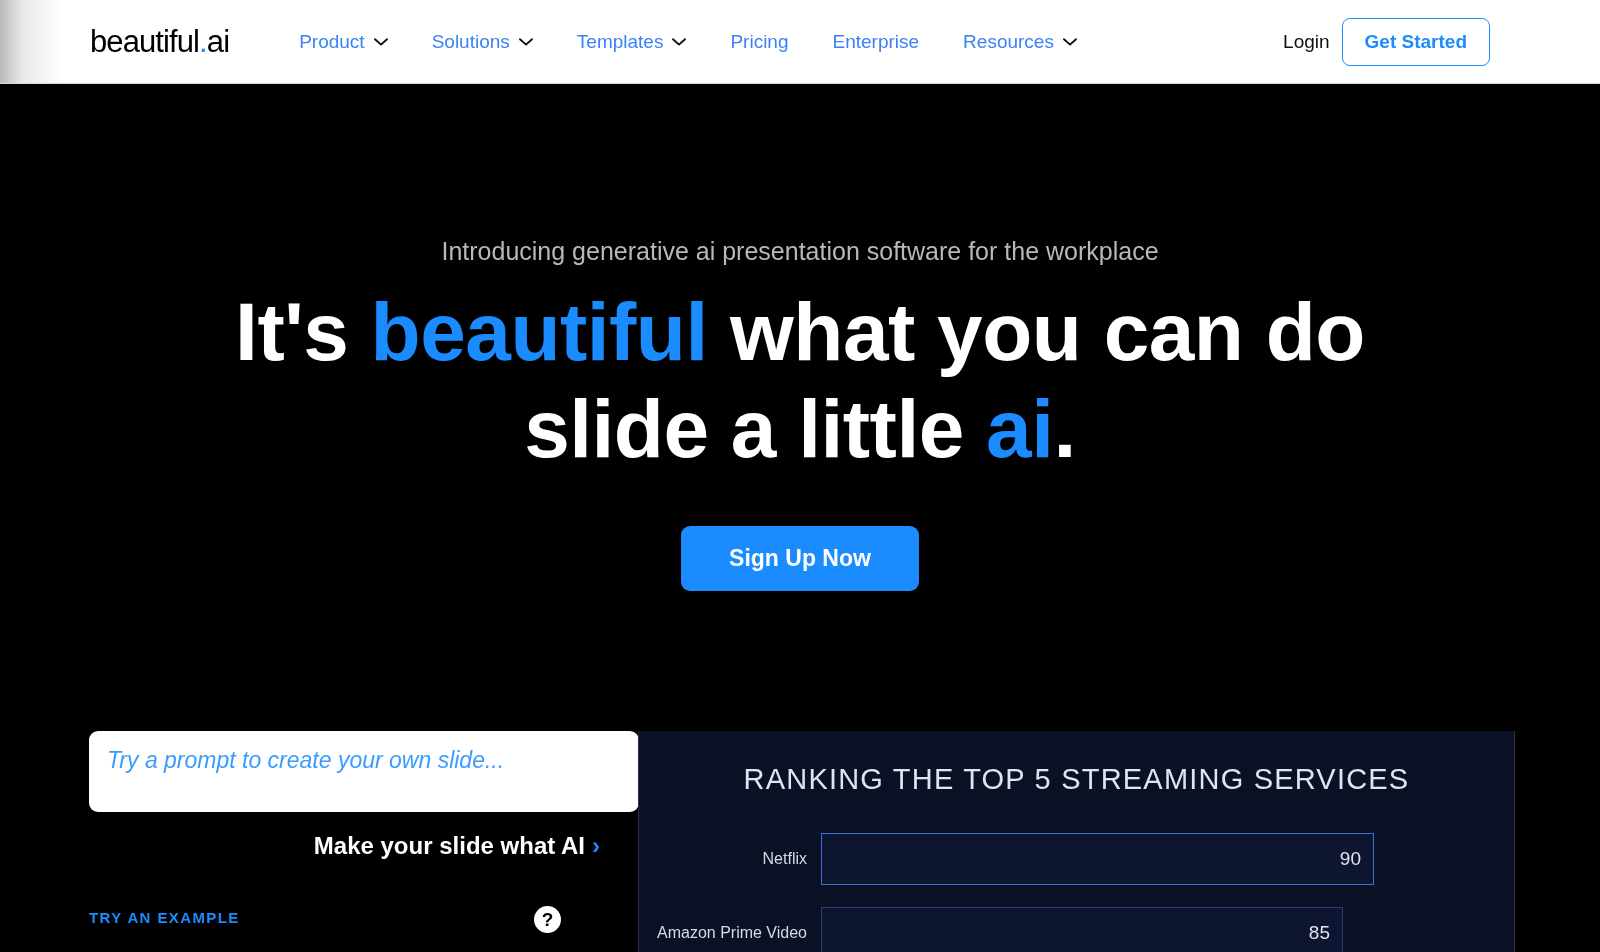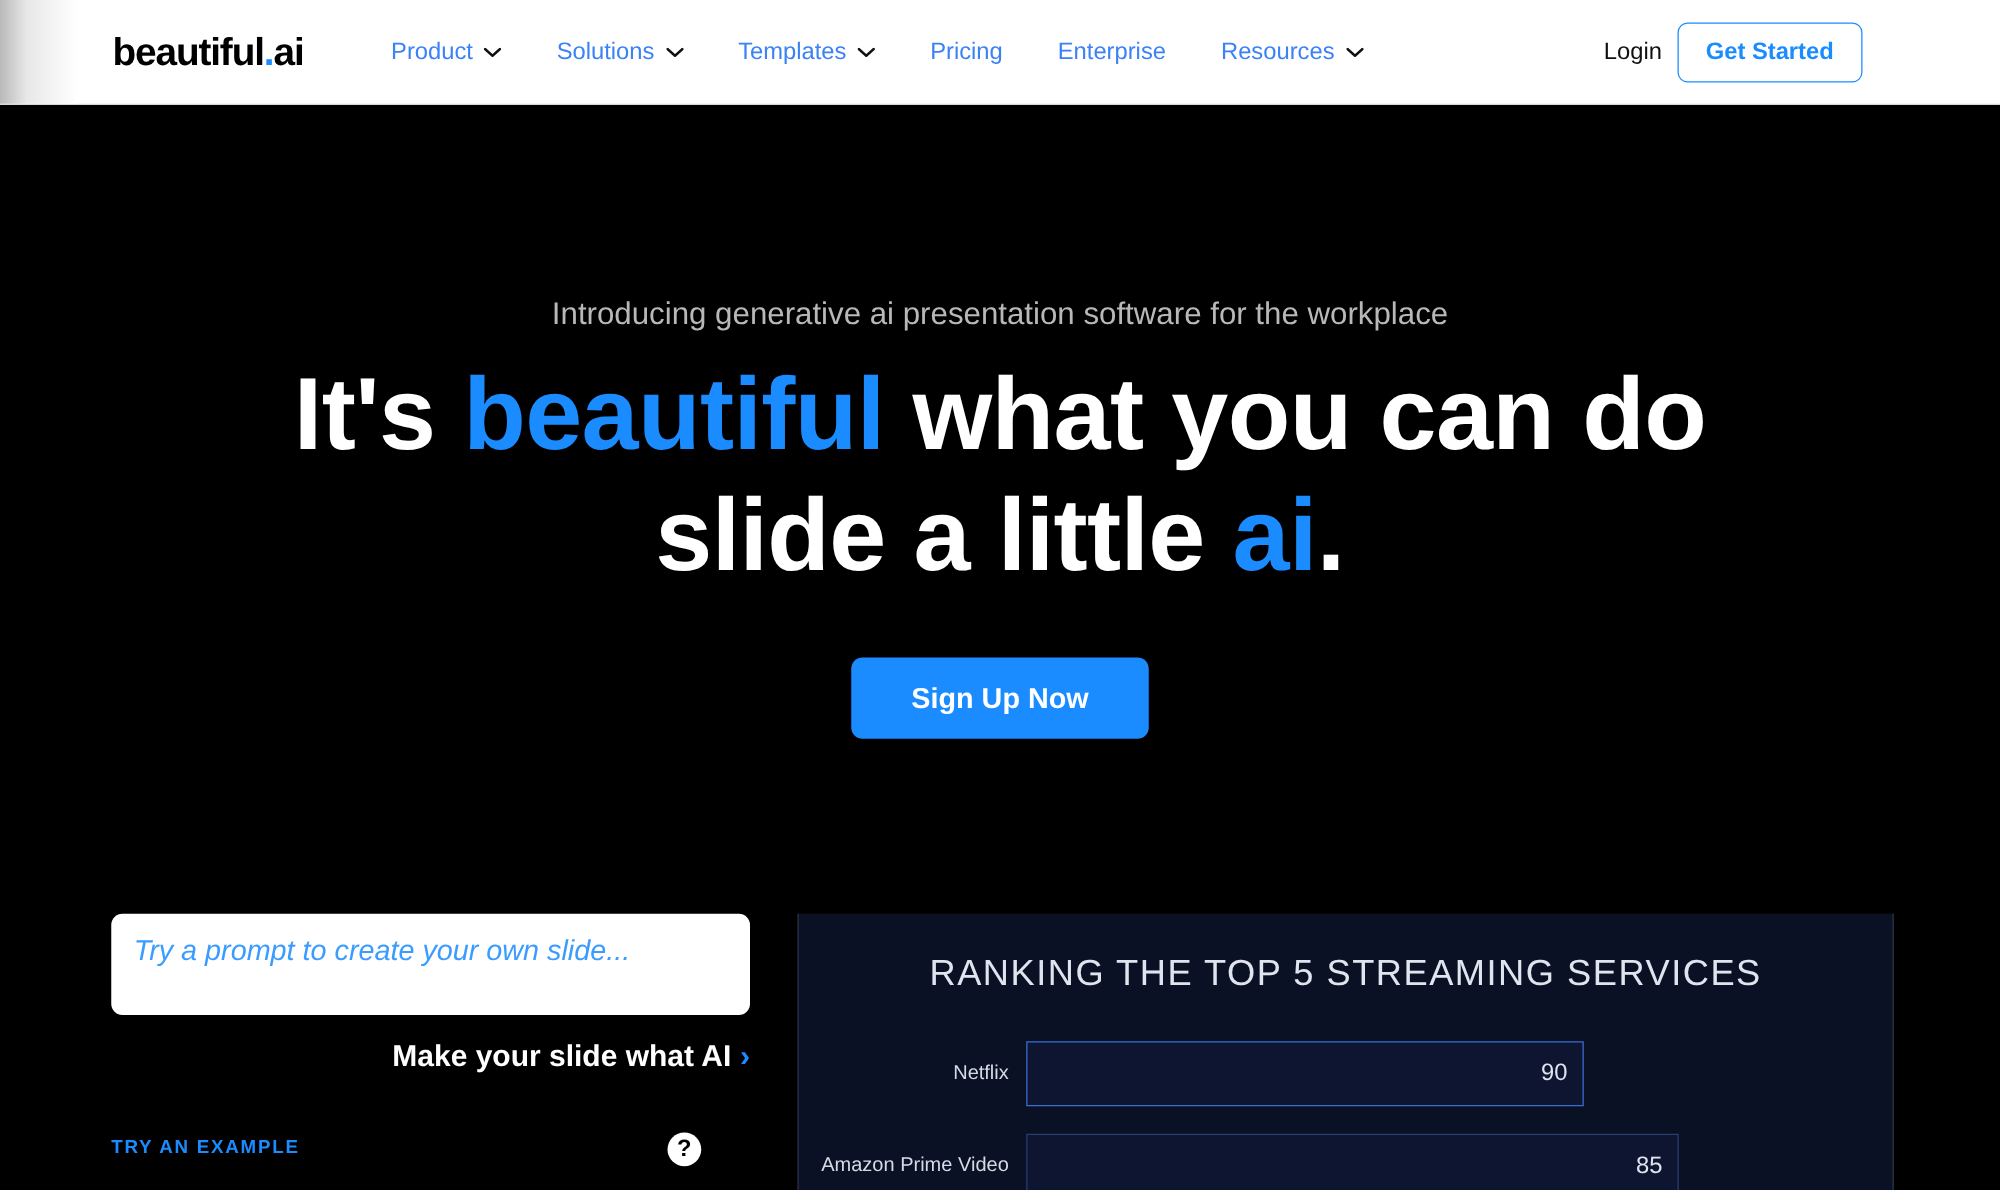--- a/index.html
+++ b/index.html
@@ -19,21 +19,21 @@
     display: flex; align-items: center;
   }
   .nav-left-fade {
     position: absolute; left: 0; top: 0;
     width: 62px; height: 100%;
     background: linear-gradient(to right, #b9b9b9 0%, #e8e8e8 35%, #ffffff 100%);
     pointer-events: none;
   }
   .logo {
     margin-left: 90px;
-    font-size: 31px; font-weight: 700; letter-spacing: -0.9px;
+    font-size: 31px; font-weight: 400; letter-spacing: -0.9px;
     color: #000000; line-height: 1; white-space: nowrap;
   }
   .logo .dot { color: #1a8cff; }
 
   .nav-links {
     display: flex; align-items: center;
     margin-left: 48px; gap: 0px;
   }
   .nav-item {
     display: flex; align-items: center; gap: 9px;
@@ -86,21 +86,21 @@
   
   .bottom {
     position: absolute; left: 0; top: 725px;
     width: 1600px; height: 227px;
   }
   .prompt-col {
     position: absolute; left: 89px; top: 6px;
     width: 511px;
   }
   .prompt-box {
-    width: 511px; height: 81px;
+    width: 550px; height: 81px;
     background: #ffffff; border-radius: 9px;
     padding: 16px 18px;
   }
   .prompt-placeholder {
     font-size: 23px; font-style: italic; color: #3b9cff;
     font-family: "Liberation Sans", sans-serif;
   }
   .make-slide {
     margin-top: 20px; text-align: right;
     font-size: 24px; font-weight: 700; color: #ffffff;
@@ -240,21 +240,21 @@
       <span class="help-icon">?</span>
 
     </div>
   </div>
 
   <div class="slide-panel">
     <div class="slide-title">RANKING THE TOP 5 STREAMING SERVICES</div>
     <div class="chart" id="chart">
         <div class="bar-row">
           <div class="bar-label">Netflix</div>
-          <div class="bar" style="width: 446px; border: 1px solid rgb(59, 111, 212);">
+          <div class="bar" style="width: 553px; border: 1px solid rgb(59, 111, 212);">
             <span class="bar-value">90</span>
           </div>
         </div>
         <div class="bar-row">
           <div class="bar-label">Amazon Prime Video</div>
           <div class="bar" style="width: 522px; border: 1px solid rgb(42, 62, 112);">
             <span class="bar-value">85</span>
           </div>
         </div>
       </div>

